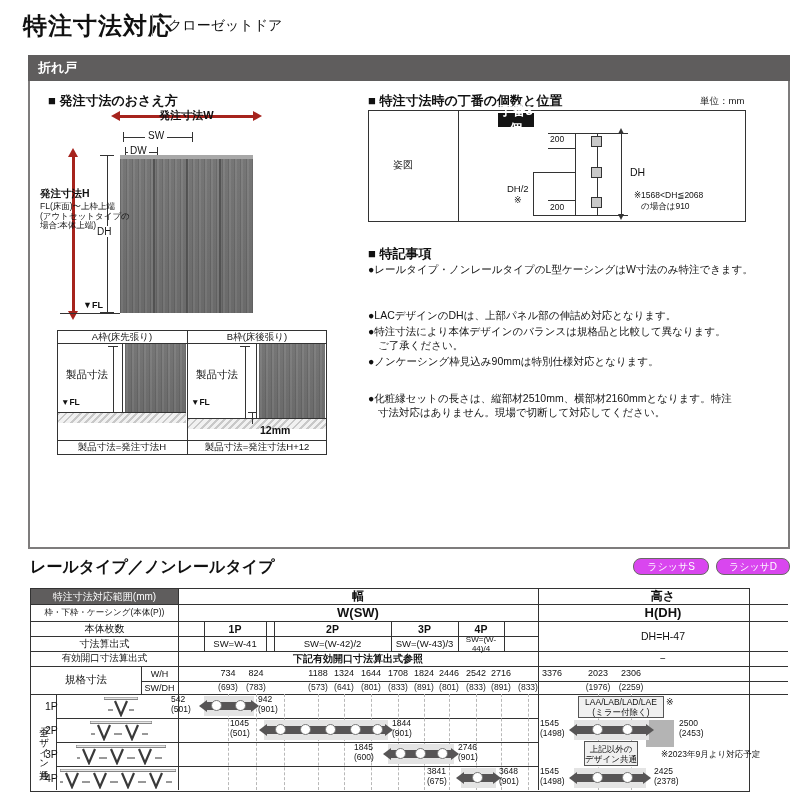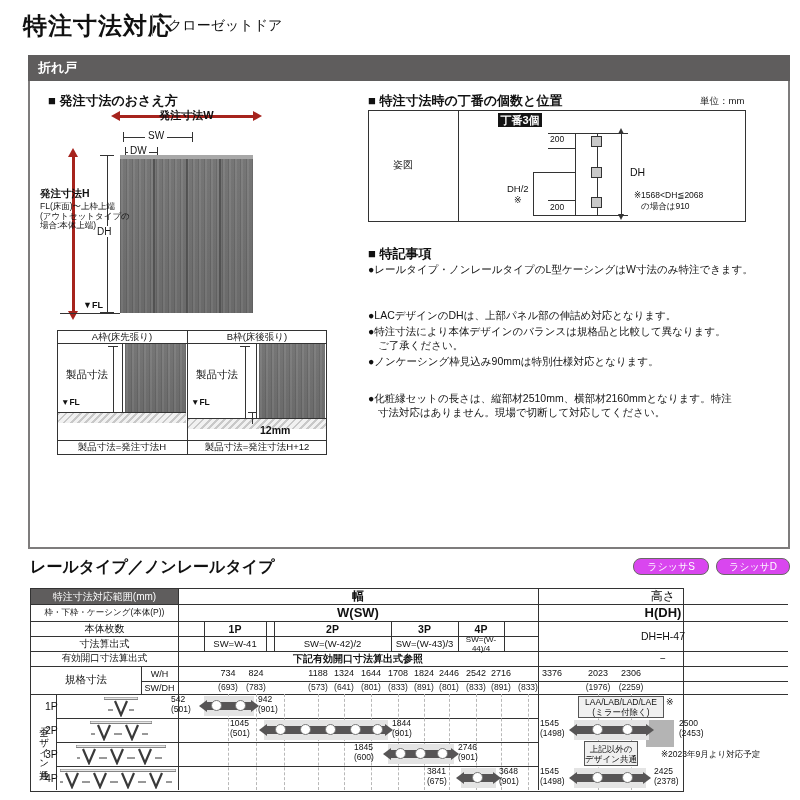--- a/index.html
+++ b/index.html
@@ -114,21 +114,21 @@
   <div class="hl" style="left:57px;top:440px;width:270px"></div>
   <div class="t ctr" style="left:57px;top:441px;width:130px;font-size:9.5px">製品寸法=発注寸法H</div>
   <div class="t ctr" style="left:187px;top:441px;width:140px;font-size:9.5px">製品寸法=発注寸法H+12</div>
 
   <div class="t" style="left:368px;top:92px;font-size:13px;font-weight:bold">■ 特注寸法時の丁番の個数と位置</div>
   <div class="t" style="left:700px;top:95px;font-size:9.5px">単位：mm</div>
 
   <div class="abs" style="left:368px;top:110px;width:378px;height:112px;border:1px solid #333"></div>
   <div class="vl" style="left:458px;top:110px;height:112px"></div>
   <div class="t" style="left:393px;top:158px;font-size:10px">姿図</div>
-  <div class="abs ctr" style="left:498px;top:113px;width:44px;height:14px;background:#141414;color:#fff;font-size:11px;font-weight:bold">丁番3個</div>
+  <div class="abs ctr" style="left:498px;top:113px;width:36px;height:14px;background:#141414;color:#fff;font-size:13px;font-weight:bold">丁番3個</div>
 
   <div class="vl" style="left:575px;top:133px;height:82px"></div>
   <div class="vl" style="left:597px;top:133px;height:82px"></div>
   <div class="hl" style="left:575px;top:133px;width:22px"></div>
   <div class="hl" style="left:575px;top:215px;width:22px"></div>
   <div class="abs" style="left:591px;top:136px;width:11px;height:11px;background:#c9c9c9;border:1px solid #333"></div>
   <div class="abs" style="left:591px;top:167px;width:11px;height:11px;background:#c9c9c9;border:1px solid #333"></div>
   <div class="abs" style="left:591px;top:197px;width:11px;height:11px;background:#c9c9c9;border:1px solid #333"></div>
   <div class="hl" style="left:548px;top:133px;width:27px"></div>
   <div class="hl" style="left:548px;top:148px;width:27px"></div>
@@ -153,21 +153,21 @@
   <div class="t" style="left:368px;top:325px;font-size:10.5px">●<span>特注寸法により本体デザインのバランスは規格品と比較して異なります。</span></div>
   <div class="t" style="left:378px;top:339px;font-size:10.5px">ご了承ください。</div>
   <div class="t" style="left:368px;top:355px;font-size:10.5px">●<span>ノンケーシング枠見込み90mmは特別仕様対応となります。</span></div>
   <div class="t" style="left:368px;top:392px;font-size:10.5px">●<span>化粧縁セットの長さは、縦部材2510mm、横部材2160mmとなります。特注</span></div>
   <div class="t" style="left:378px;top:406px;font-size:10.5px">寸法対応はありません。現場で切断して対応してください。</div>
 
   <div class="t" style="left:30px;top:557px;font-size:16px;font-weight:bold">レールタイプ／ノンレールタイプ</div>
   <div class="btn" style="left:633px;top:558px;width:76px">ラシッサS</div>
   <div class="btn" style="left:716px;top:558px;width:74px">ラシッサD</div>
 
-  <div class="abs" style="left:30px;top:588px;width:654px;height:204px;border:1.5px solid #333">
+  <div class="abs" style="left:30px;top:588px;width:720px;height:204px;border:1.5px solid #333">
 
     <div class="vl" style="left:147px;top:0;height:201px"></div>
     <div class="vl" style="left:507px;top:0;height:201px"></div>
 
     <div class="hl" style="left:0;top:15px;width:757px"></div>
     <div class="hl" style="left:0;top:32px;width:757px"></div>
     <div class="hl" style="left:0;top:47px;width:507px"></div>
     <div class="hl" style="left:0;top:62px;width:757px"></div>
     <div class="hl" style="left:0;top:77px;width:757px"></div>
     <div class="hl" style="left:110px;top:92px;width:647px"></div>
@@ -180,21 +180,21 @@
 
     <div class="vl" style="left:173px;top:32px;height:30px"></div>
     <div class="vl" style="left:235px;top:32px;height:30px"></div>
     <div class="vl" style="left:243px;top:32px;height:30px"></div>
     <div class="vl" style="left:360px;top:32px;height:30px"></div>
     <div class="vl" style="left:427px;top:32px;height:30px"></div>
     <div class="vl" style="left:473px;top:32px;height:30px"></div>
 
     <div class="abs ctr" style="left:0;top:0;width:147px;height:15px;background:#5f5d5d;color:#fff;font-size:10px">特注寸法対応範囲(mm)</div>
     <div class="abs ctr" style="left:147px;top:0;width:360px;height:15px;font-size:12px;font-weight:bold">幅</div>
-    <div class="abs ctr" style="left:507px;top:0;width:250px;height:15px;font-size:12px;font-weight:normal">高さ</div>
+    <div class="abs ctr" style="left:507px;top:0;width:250px;height:15px;font-size:12px;font-weight:bold">高さ</div>
 
     <div class="abs ctr" style="left:0;top:15px;width:147px;height:17px;font-size:8.5px">枠・下枠・ケーシング(本体(P))</div>
     <div class="abs ctr" style="left:147px;top:15px;width:360px;height:17px;font-size:13px;font-weight:bold">W(SW)</div>
     <div class="abs ctr" style="left:507px;top:15px;width:250px;height:17px;font-size:13px;font-weight:bold">H(DH)</div>
 
     <div class="abs ctr" style="left:0;top:32px;width:147px;height:15px;font-size:10px">本体枚数</div>
     <div class="abs ctr" style="left:173px;top:32px;width:62px;height:15px;font-size:10.5px;font-weight:bold">1P</div>
     <div class="abs ctr" style="left:243px;top:32px;width:117px;height:15px;font-size:10.5px;font-weight:bold">2P</div>
     <div class="abs ctr" style="left:360px;top:32px;width:67px;height:15px;font-size:10.5px;font-weight:bold">3P</div>
     <div class="abs ctr" style="left:427px;top:32px;width:46px;height:15px;font-size:10.5px;font-weight:bold">4P</div>

